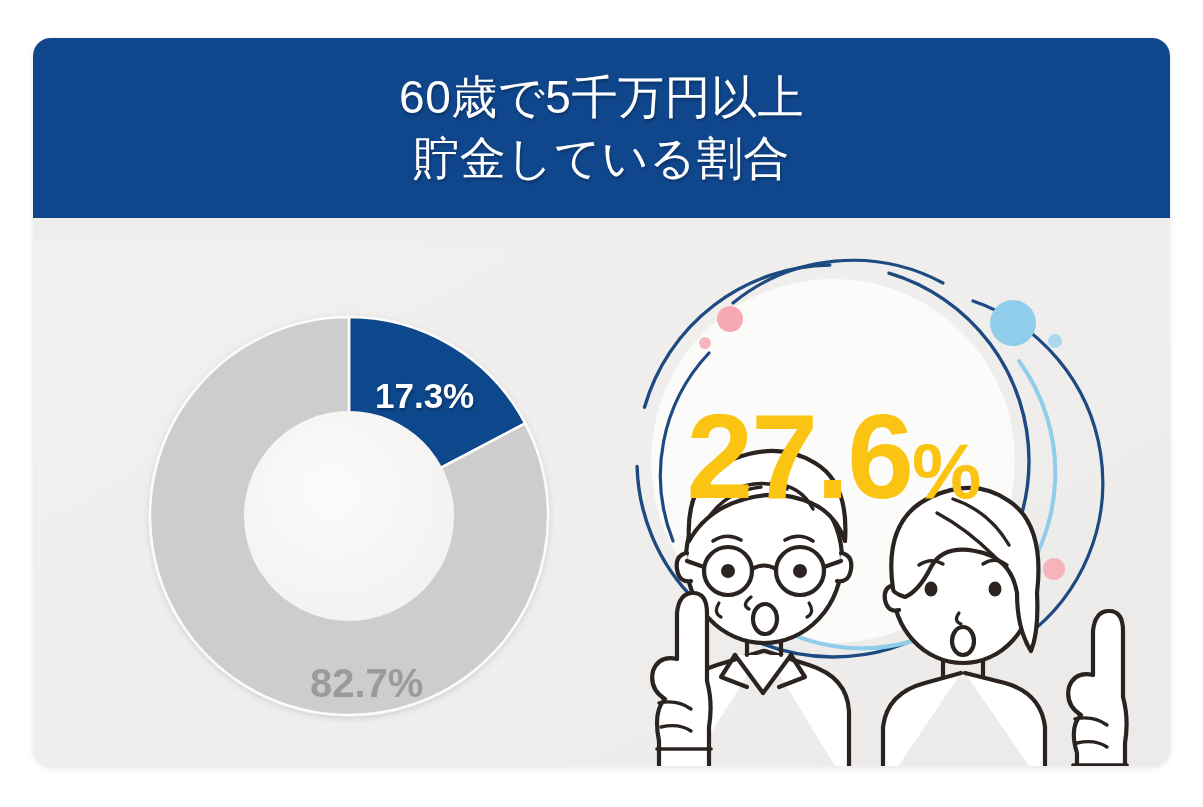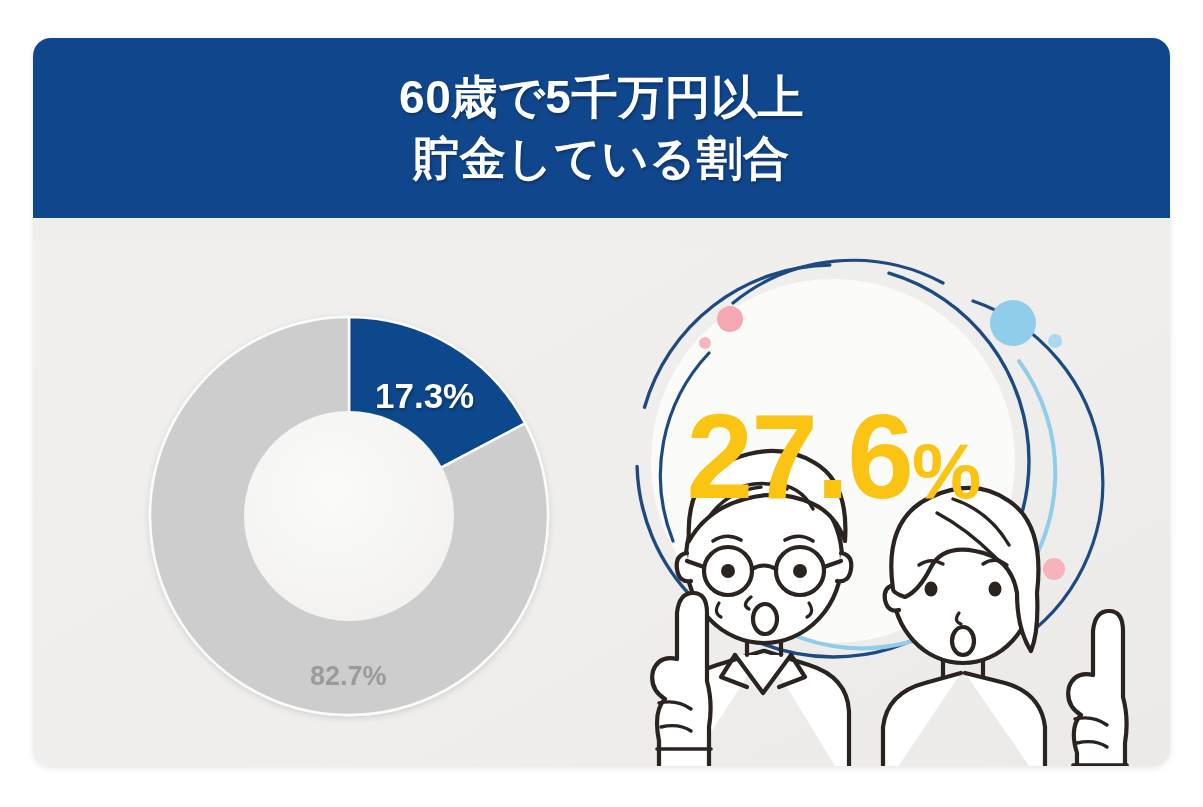--- a/index.html
+++ b/index.html
@@ -36,21 +36,21 @@
     height: 180px;
     background: #10468c;
     display: flex;
     flex-direction: column;
     align-items: center;
     justify-content: center;
   }
   .header-line {
     color: #ffffff;
     font-size: 46px;
-    font-weight: bold;
+    font-weight: normal;
     line-height: 1.32;
     letter-spacing: 0.5px;
     text-shadow: 1px 2px 3px rgba(0,0,0,0.28);
     white-space: nowrap;
   }
 
   
   #card-body {
     position: absolute;
     left: 0;
@@ -80,21 +80,21 @@
     left: 232px;
     top: 66px;
     color: #ffffff;
     font-size: 35px;
     text-shadow: 1px 2px 3px rgba(0,0,0,0.3);
   }
   #donut-label-secondary {
     left: 167px;
     top: 351px;
     color: #9b9b9b;
-    font-size: 27px;
+    font-size: 40px;
   }
 
   
   #highlight-panel {
     position: absolute;
     left: 580px;
     top: 0px;
     width: 557px;
     height: 548px;
   }

